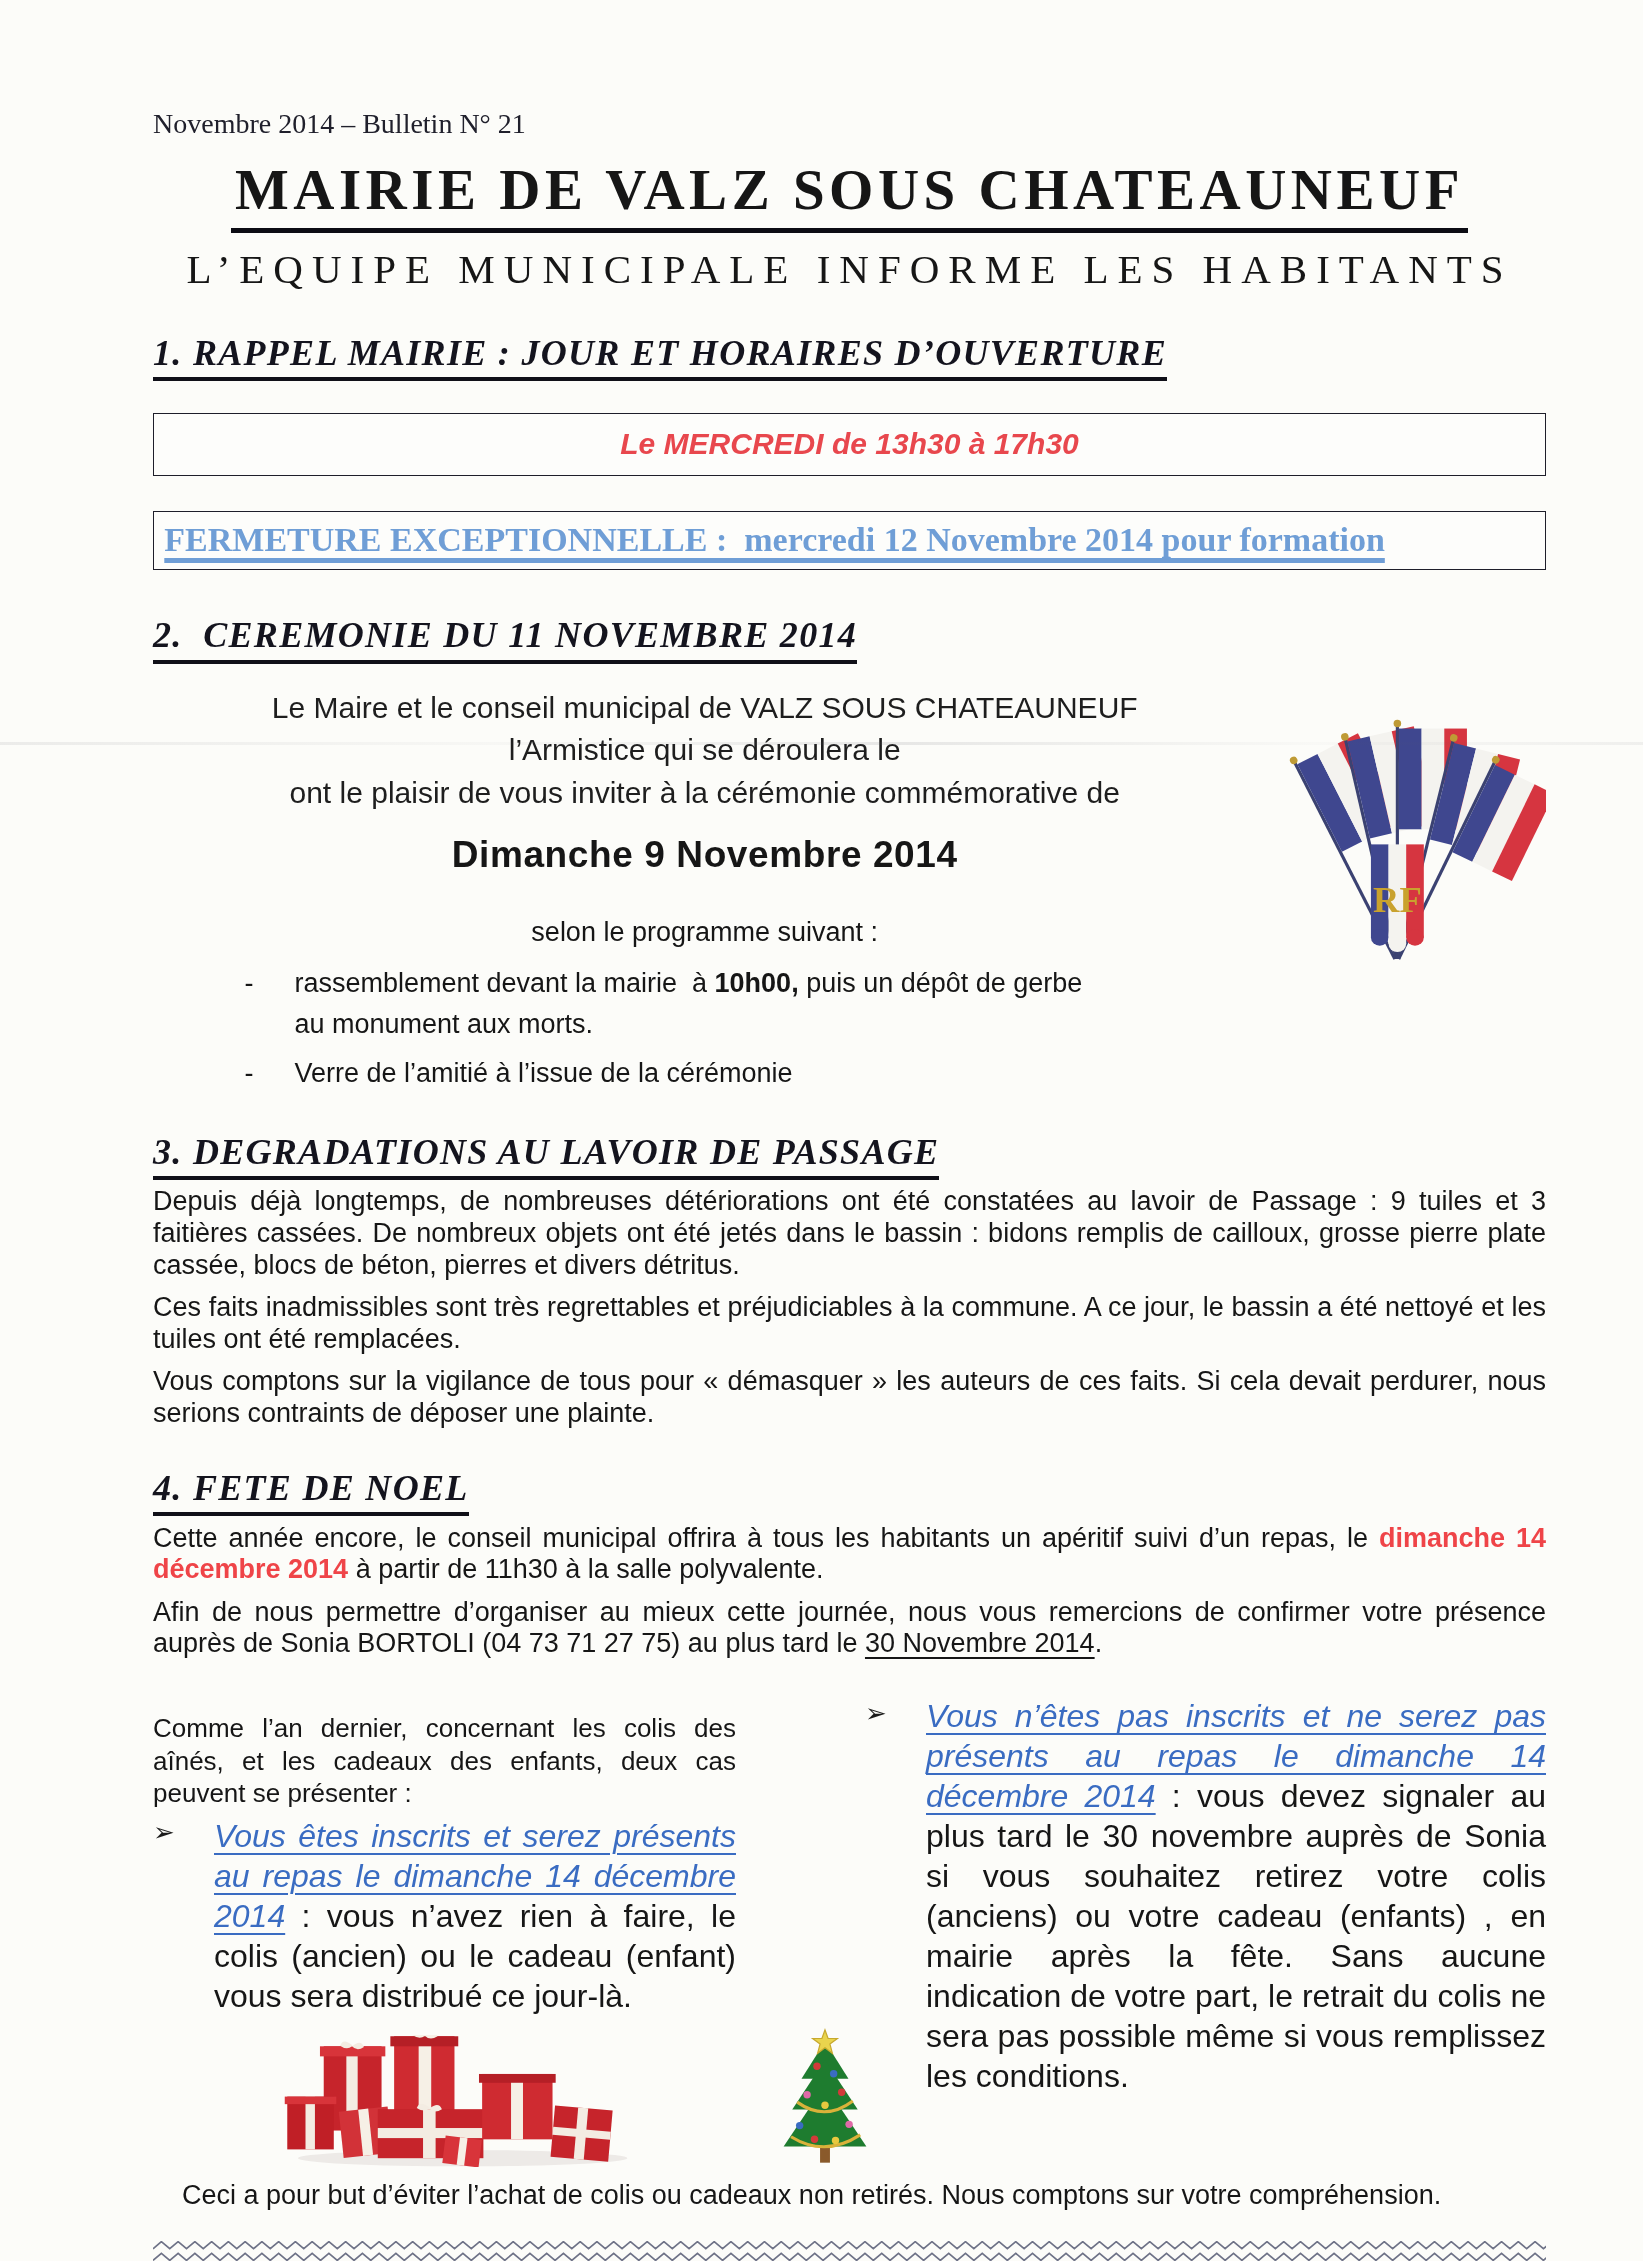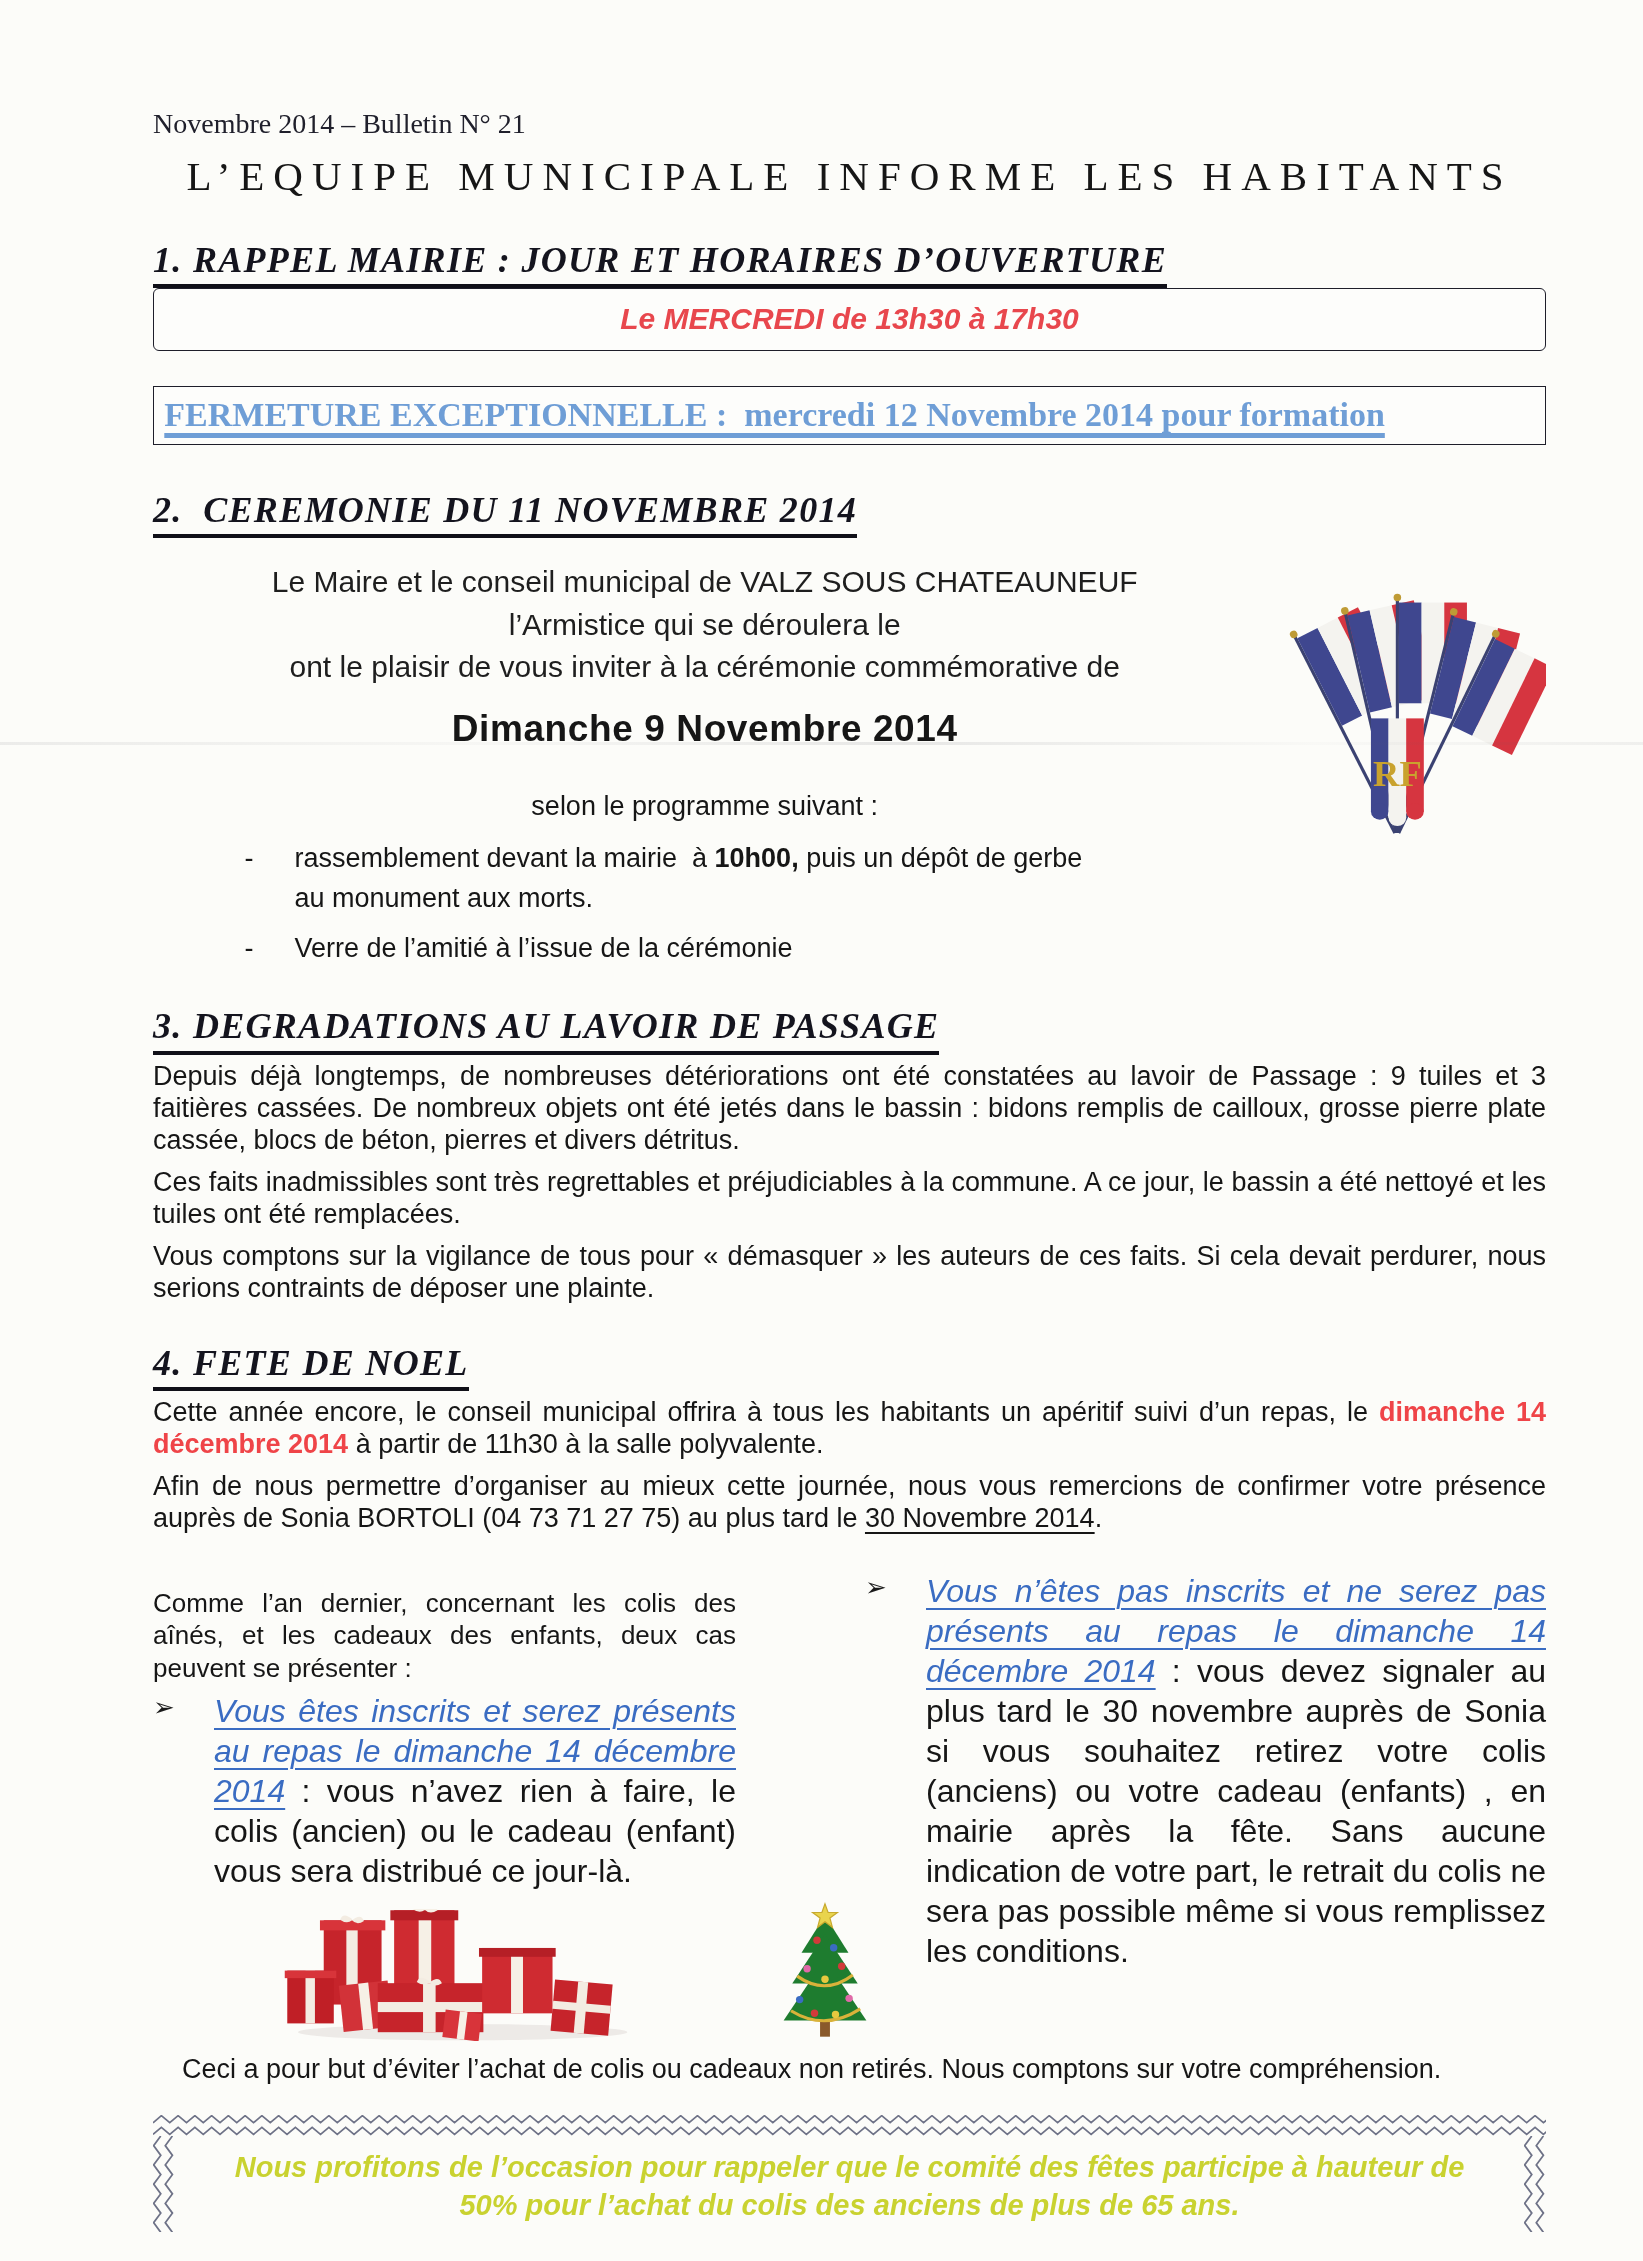--- a/index.html
+++ b/index.html
@@ -16,21 +16,21 @@
             letter-spacing:9px;margin-top:11.6px;}
 
   
   .sechead{margin:0;font-family:"Liberation Serif",serif;font-style:italic;font-weight:bold;
            font-size:36px;letter-spacing:1.3px;color:#14141e;}
   .sechead .hl{display:inline-block;border-bottom:4.5px solid #101018;padding-bottom:3.2px;}
   #h1{margin-top:39px;} #h2{margin-top:44px;} #h3{margin-top:37px;} #h4{margin-top:37px;}
 
   
   .box{border:1.9px solid #1e1e2a;background:#fdfdfb;}
-  .box-hours{border-radius:6px;}
+  .box-hours{margin-top:32px;}
   .box-hours .txt{text-align:center;font-style:italic;font-weight:bold;font-size:30px;
                   color:#e8474d;padding:13px 6.4px 14px;}
   .box-closure{margin-top:35px;}
   .box-closure .txt{font-family:"Liberation Serif",serif;font-weight:bold;font-size:34px;
                     color:#6f9ed6;padding:9px 6.4px 10.3px 10.3px;white-space:nowrap;}
   .box-closure .u{text-decoration:underline;text-decoration-thickness:4.5px;text-underline-offset:7px;
                   text-decoration-color:#6f9ed6;}
 
   
   .s2row{display:flex;margin-top:14px;}
@@ -81,20 +81,23 @@
                      rgba(90,90,100,.13) 55%,rgba(90,90,100,.02) 80%,rgba(90,90,100,.08));}
 </style>
 </head>
 <body>
 
 <div class="page">
   <div class="crease"></div>
   <div class="inner">
 
     <div class="issue">Novembre 2014 – Bulletin N° 21</div>
+    <div class="titlewrap">
+      <span class="title">MAIRIE DE VALZ SOUS CHATEAUNEUF</span>
+    </div>
     <div class="subtitle">L’EQUIPE MUNICIPALE INFORME LES HABITANTS</div>
 
     <h2 class="sechead" id="h1">
       <span class="hl">1. RAPPEL MAIRIE : JOUR ET HORAIRES D’OUVERTURE</span>
     </h2>
     <div class="box box-hours">
       <div class="txt">Le MERCREDI de 13h30 à 17h30</div>
     </div>
     <div class="box box-closure">
       <div class="txt">

